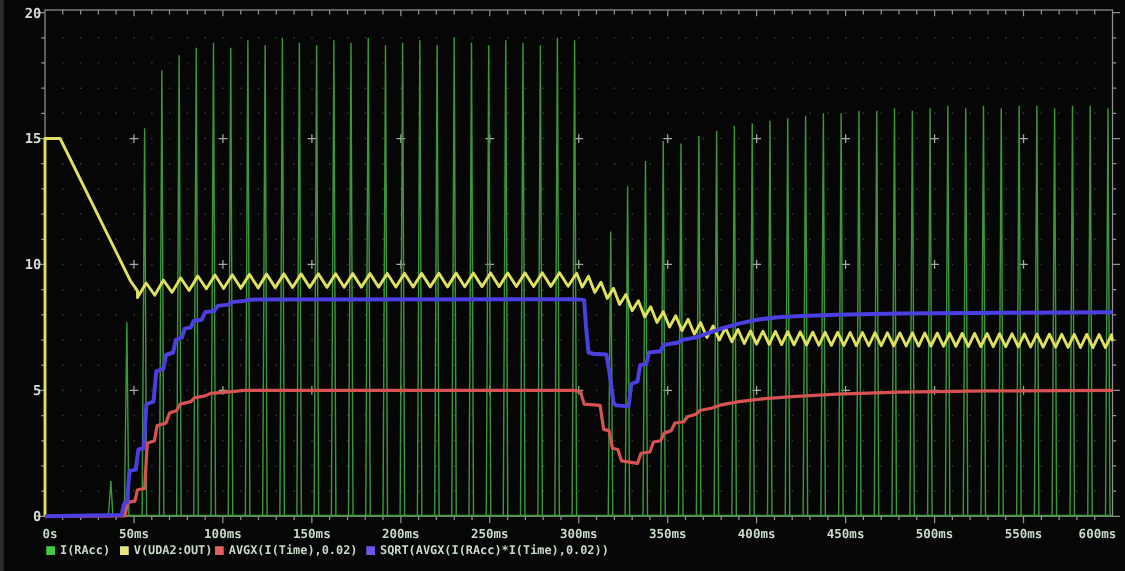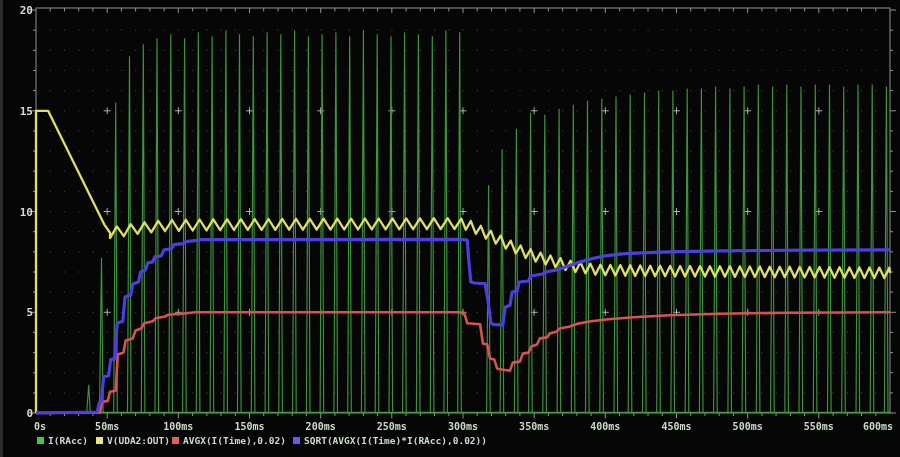--- a/index.html
+++ b/index.html
@@ -74,17 +74,17 @@
     <div class="legend-item" style="left:96px">
       <span class="swatch" style="background:#e6e67c"></span>
       <span>V(UDA2:OUT)</span>
     </div>
     <div class="legend-item" style="left:172px">
       <span class="swatch" style="background:#e06060"></span>
       <span>AVGX(I(Time),0.02)</span>
     </div>
     <div class="legend-item" style="left:293px">
       <span class="swatch" style="background:#6f55ef"></span>
-      <span>SQRT(AVGX(I(Time)*I(RAcc),0.02))</span>
+      <span>SQRT(AVGX(I(RAcc)*I(Time),0.02))</span>
     </div>
     <div class="time-label">Time</div>
   </div>
 </div>
 
 </body></html>

